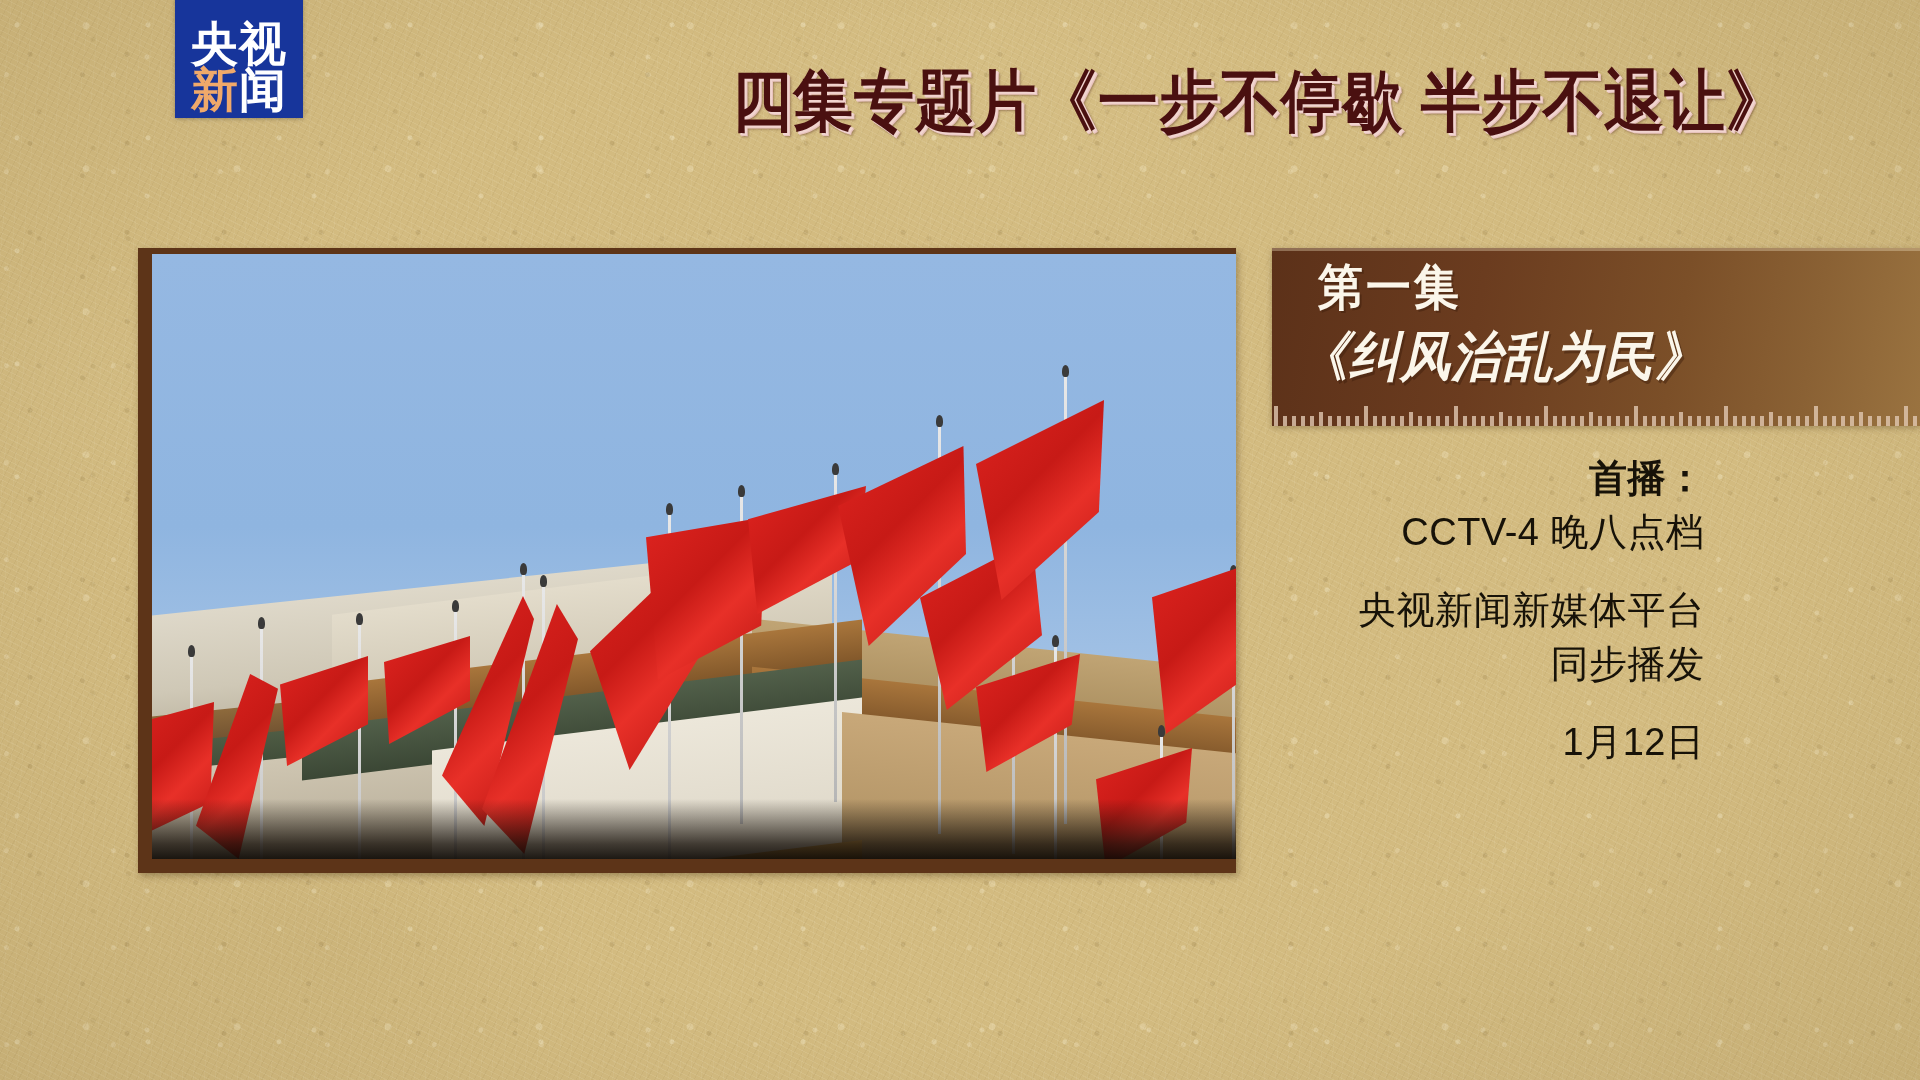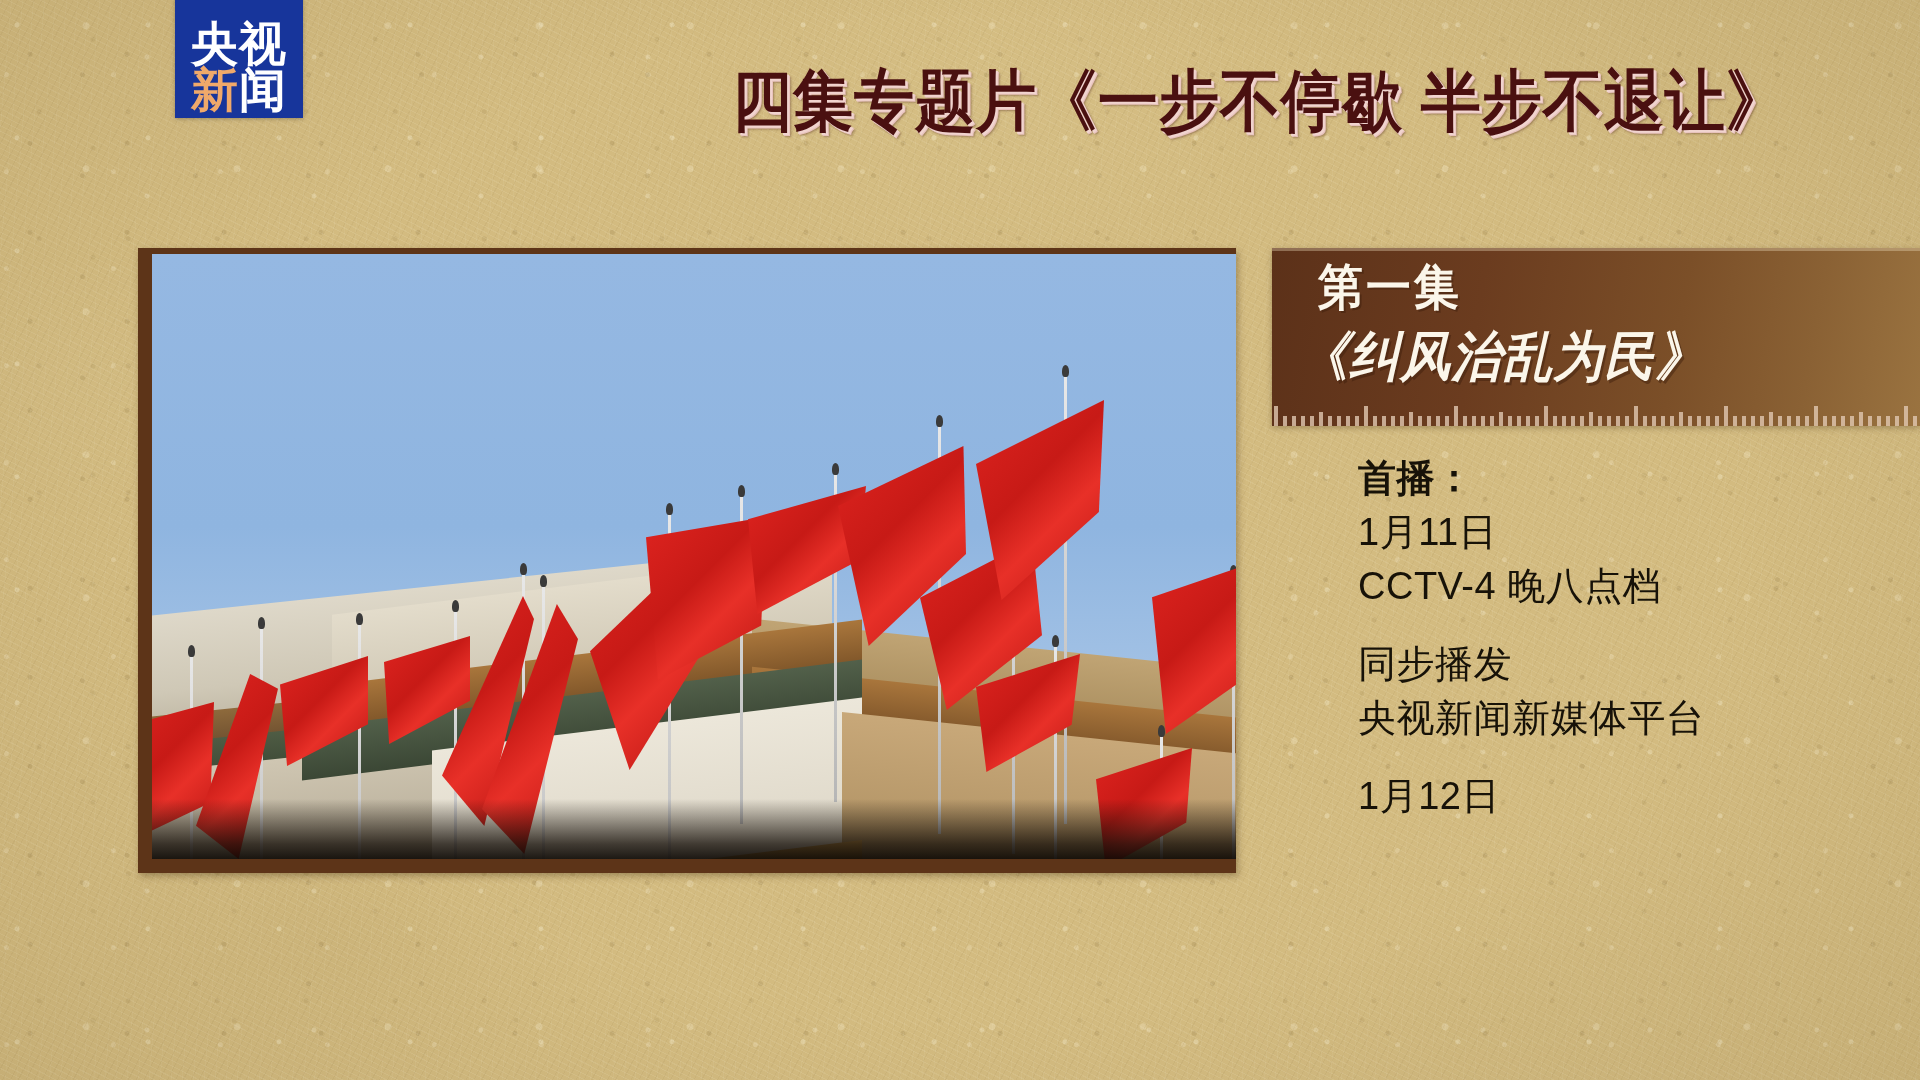--- a/index.html
+++ b/index.html
@@ -287,21 +287,21 @@
     top: 452px;
     color: #171208;
     font-family: "Liberation Sans", "DejaVu Sans", sans-serif;
     font-size: 38px;
     line-height: 1.42;
     letter-spacing: .5px;
   }
   .info .block { margin-bottom: 24px; }
   .info .block:last-child { margin-bottom: 0; }
   .info .lbl { font-weight: bold; }
-  .info .ln { white-space: nowrap; }
+  .info .ln { white-space: nowrap; text-align: right; }
 </style>
 </head>
 <body>
 
 <div id="stage">
 
   <div class="paper-base"></div>
   <div class="paper-blotch"></div>
   <div class="paper-grain"></div>
   <div class="paper-grain2"></div>
@@ -461,25 +461,24 @@
         <div class="tick" style="left: 614px; height: 10px;"></div>
         <div class="tick" style="left: 623px; height: 10px;"></div>
         <div class="tick" style="left: 632px; height: 20px;"></div>
         <div class="tick" style="left: 641px; height: 10px;"></div>
       </div>
   </div>
 
   <div class="info">
     <div class="block">
       <div class="ln lbl">首播：</div>
-      <div class="ln">1月11日</div>
       <div class="ln">CCTV-4  晚八点档</div>
     </div>
     <div class="block">
+      <div class="ln">央视新闻新媒体平台</div>
       <div class="ln">同步播发</div>
-      <div class="ln">央视新闻新媒体平台</div>
     </div>
     <div class="block">
       <div class="ln">1月12日</div>
     </div>
   </div>
 
 </div>
 
 </body></html>

